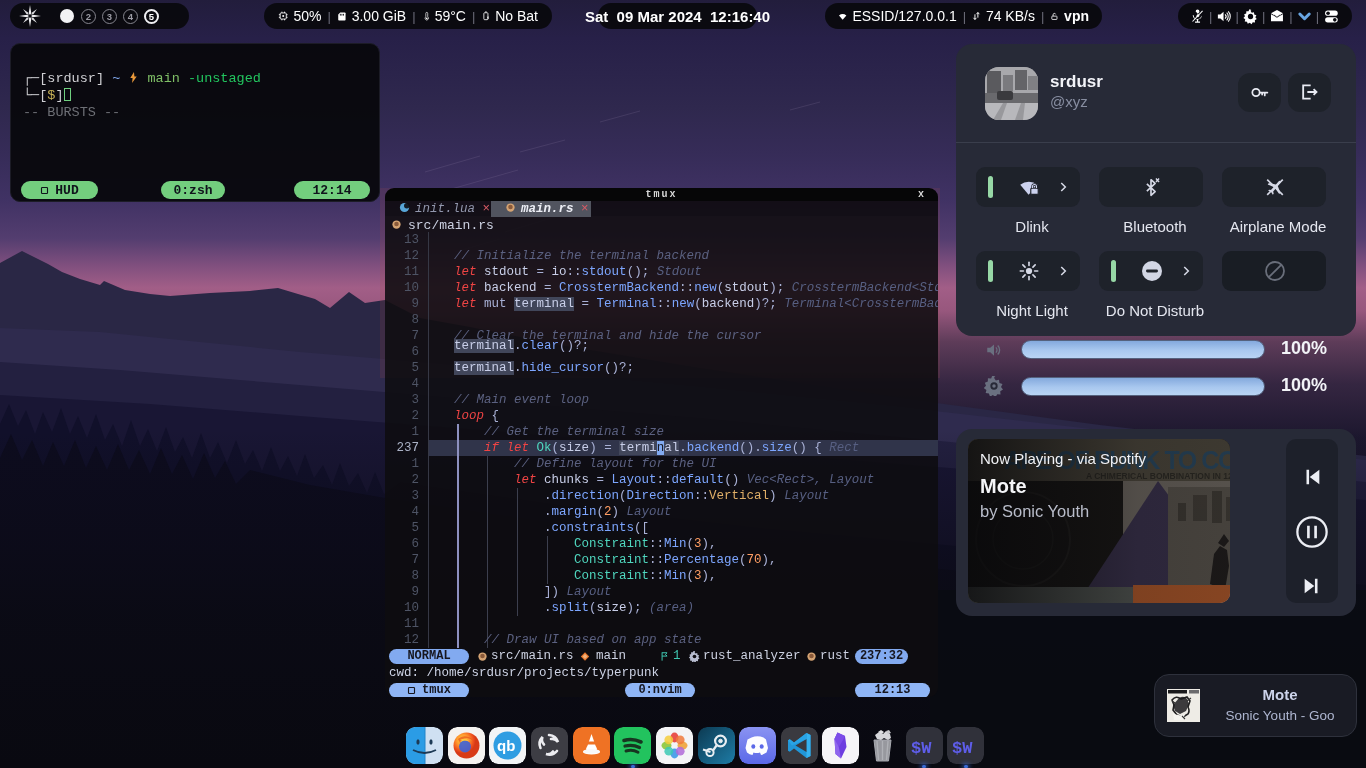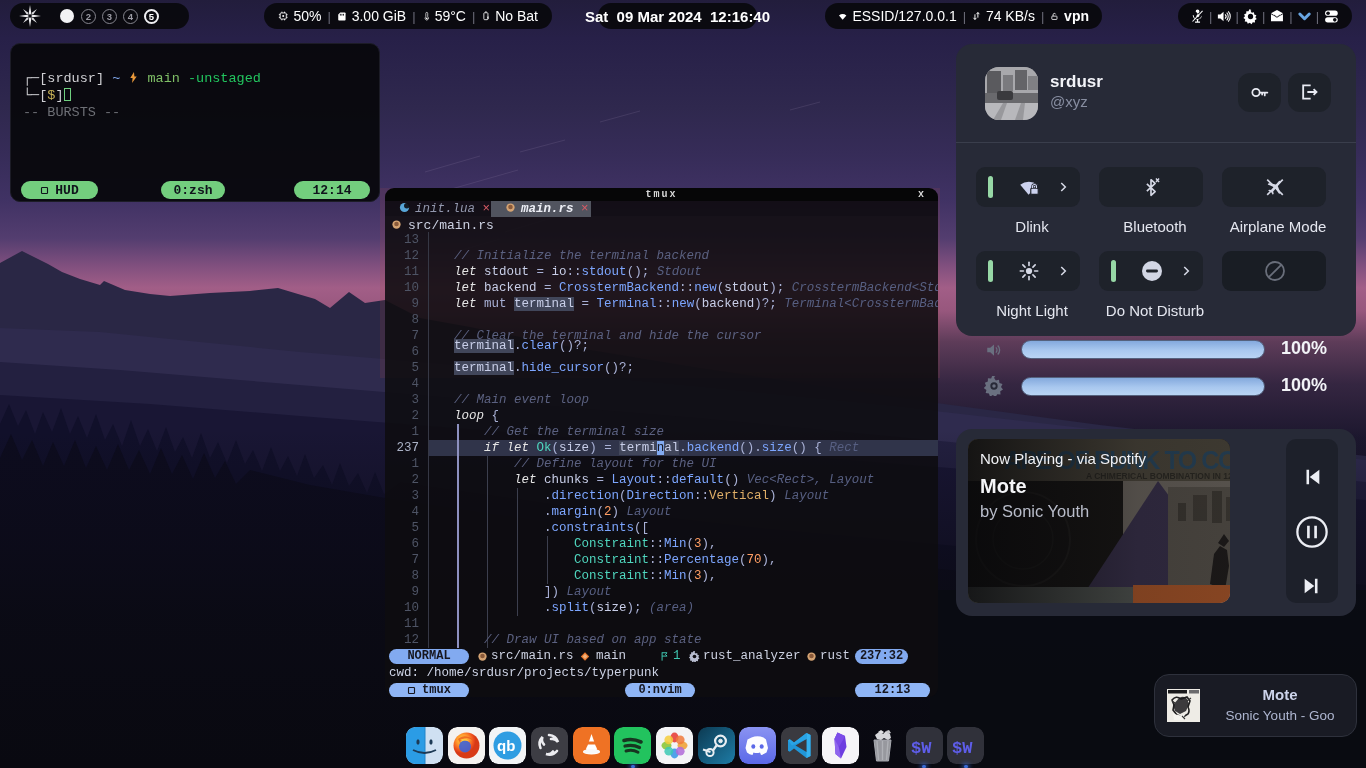--- a/index.html
+++ b/index.html
@@ -13,21 +13,21 @@
 
 #hud{left:10px;top:43px;width:370px;height:159px;background:rgba(7,7,11,0.93);border-radius:10px;border:1px solid #1c1c26;font-family:"Liberation Mono",monospace;font-size:13.5px;color:#c8c8cc}
 .gpill{position:absolute;height:18px;background:#73ce7e;border-radius:9px;color:#10141c;font-family:"Liberation Mono",monospace;font-size:13px;font-weight:bold;display:flex;align-items:center;justify-content:center}
 
 #tmux{left:385px;top:188px;width:553px;height:509px;border-radius:9px;overflow:hidden}
 #tmux .titlebar{position:absolute;left:0;top:0;width:100%;height:13px;background:#060607;color:#d8d8d8;font-family:"Liberation Mono",monospace;font-size:10px;font-weight:bold;text-align:center;line-height:13px;letter-spacing:2px}
 #tmux .body{position:absolute;left:0;top:13px;width:100%;height:496px;background:rgba(14,12,16,0.88)}
 .cl{position:absolute;left:0;width:553px;height:16px;font-family:"Liberation Mono",monospace;font-size:12.5px;line-height:16px;white-space:pre;color:#a9b1d6}
 .ln{position:absolute;width:34px;text-align:right;color:#4e5465;font-family:"Liberation Mono",monospace;font-size:12.5px;line-height:16px}
 .com{color:#5b6181;font-style:italic}
-.kw{color:#e5e5e5;font-style:italic}
+.kw{color:#ef4444;font-style:italic}
 .ty{color:#7da6ff}
 .tl{color:#4fd6be}
 .num{color:#ff9e64}
 .en{color:#e0af68}
 .inl{color:#575f82;font-style:italic}
 .wt{color:#c8cee8}
 .hl{background:#41465a}
 .cur{background:#82aaf0;color:#16161e}
 .bluepill{position:absolute;height:15px;background:#82aaf0;border-radius:8px;color:#16161e;font-family:"Liberation Mono",monospace;font-size:12px;font-weight:bold;display:flex;align-items:center;justify-content:center}
 

